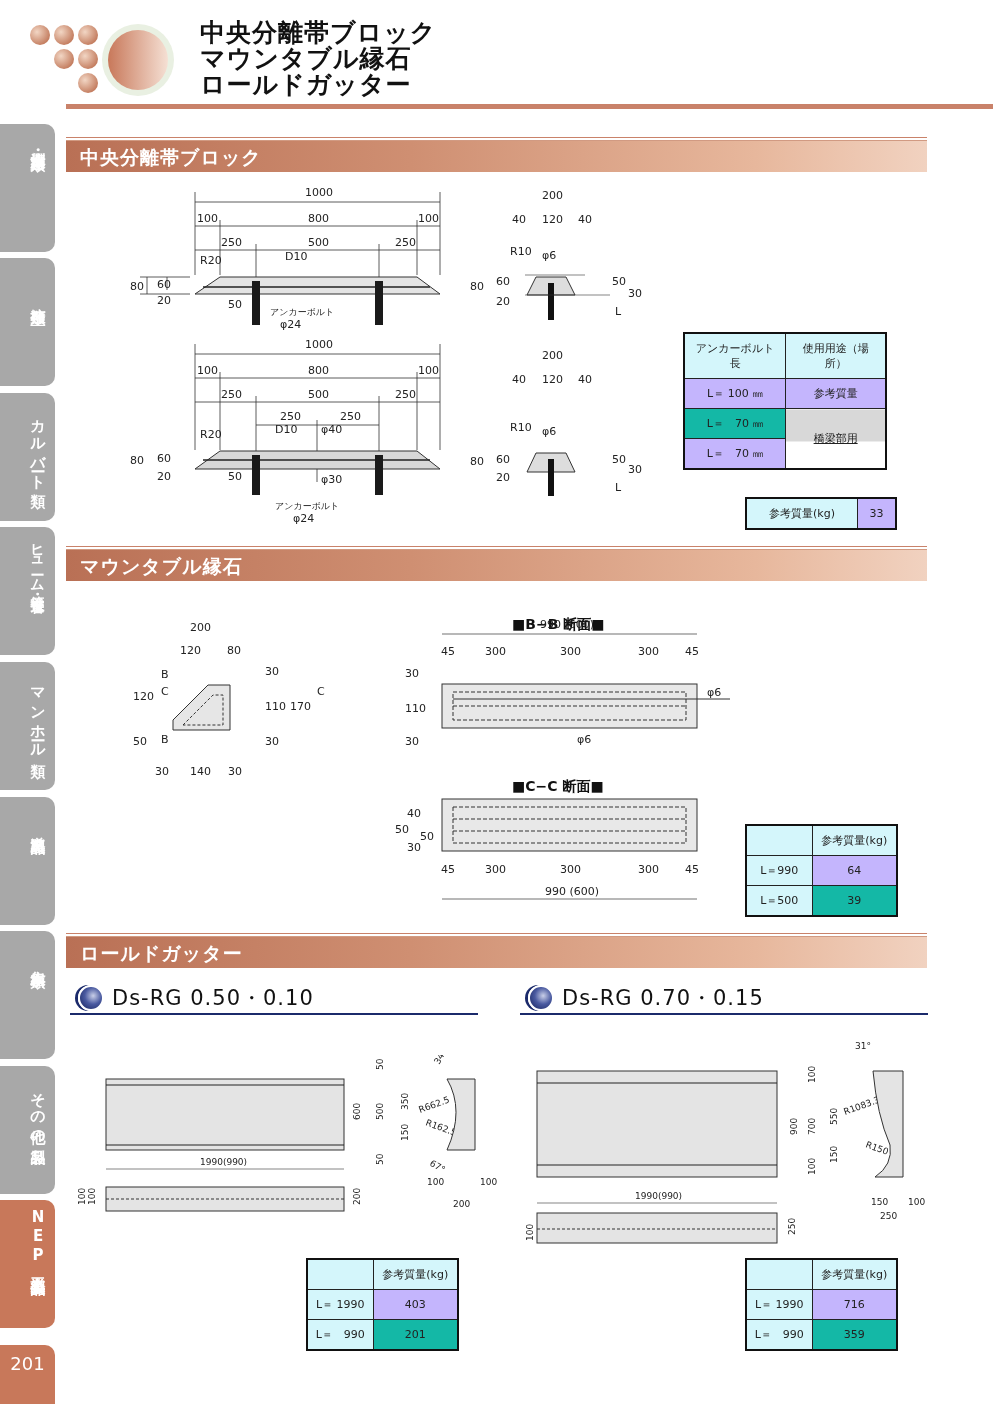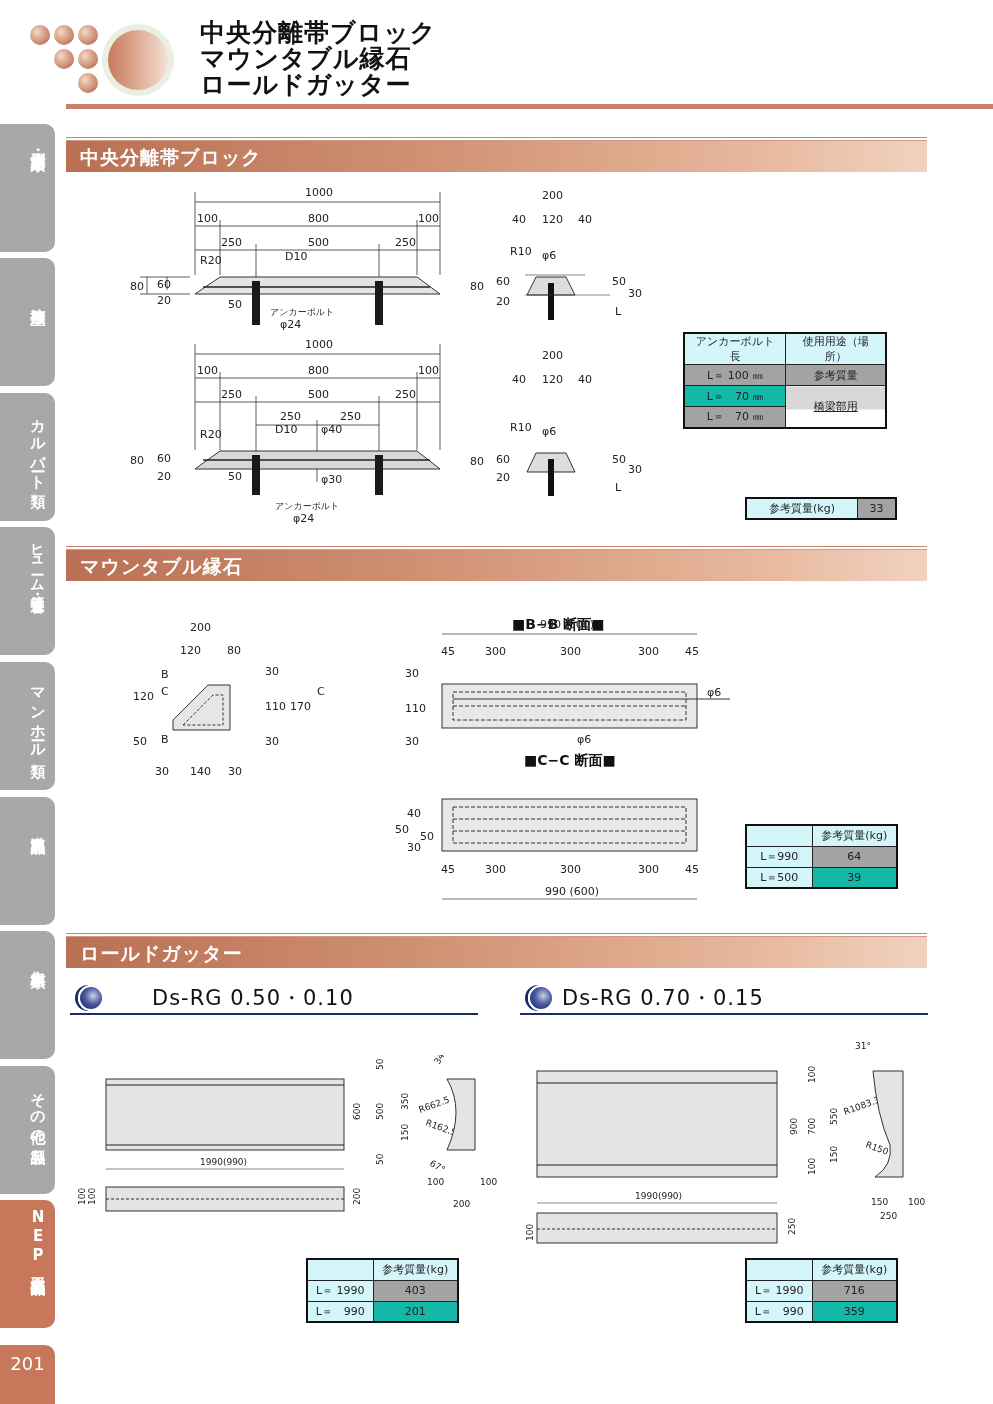--- a/index.html
+++ b/index.html
@@ -12,25 +12,25 @@
   
   .tab { left: 0; width: 55px; background: #a8a8a8; border-radius: 0 10px 10px 0; color: #fff; font-size: 15px; font-weight: bold; writing-mode: vertical-rl; text-orientation: upright; display: flex; align-items: flex-start; justify-content: flex-start; padding-top: 16px; padding-right: 8px; letter-spacing: 1px; }
   .tab.active { background: #c8785a; }
   .page-num { left: 0; top: 1345px; width: 55px; height: 59px; background: #c8785a; border-radius: 0 10px 0 0; color: #fff; font-size: 18px; text-align: center; padding-top: 8px; }
   
   .banner { left: 66px; width: 861px; height: 32px; background: linear-gradient(to right, #b97055 0%, #cf8f72 40%, #e7b79c 80%, #f1d2c0 100%); border-top: 1px solid #d19a82; }
   .banner-rule { left: 66px; width: 861px; height: 1px; background: #c9826a; }
   .banner-text { color: #fff; font-size: 19px; font-weight: bold; padding-left: 14px; line-height: 32px; letter-spacing: 1px; }
   
   table.spec { border-collapse: collapse; font-size: 11px; }
-  table.spec td { border: 1px solid #222; text-align: center; height: 21px; padding: 0 6px; }
+  table.spec td { border: 1px solid #222; text-align: center; height: 21px; padding: 7px 6px; }
   table.spec { border: 2px solid #111; }
   .cyan { background: #d4f6fb; }
   .gray { background: #14b8a6; }
-  .white { background: #a3a3a3; }
+  .white { background: #c4b5fd; }
   
   .subhead { height: 32px; display: flex; align-items: center; border-bottom: 2px solid #1b2a6b; }
   .subhead .dot { width: 26px; height: 26px; border-radius: 50%; background: radial-gradient(circle at 60% 40%, #c9cfe8 0%, #4a5aa0 45%, #14205a 100%); border: 2px solid #fff; box-shadow: -3px 0 0 #1b2a6b; margin-left: 8px; margin-right: 8px; }
   .subhead .txt { font-size: 21px; color: #111; letter-spacing: 1px; }
   svg text { font-family: "DejaVu Sans", sans-serif; }
   .cap { font-size: 14px; font-weight: bold; color: #111; }
 </style>
 </head>
 <body>
 
@@ -277,21 +277,21 @@
   <text x="10" y="100">110</text>
   <text x="10" y="133">30</text>
   <rect x="47" y="72" width="255" height="44" fill="#e8e8e8" stroke="#333"></rect>
   <rect x="58" y="80" width="233" height="28" fill="none" stroke="#333" stroke-dasharray="4,2"></rect>
   <line x1="58" y1="87" x2="335" y2="87" stroke="#333"></line>
   <line x1="58" y1="94" x2="291" y2="94" stroke="#333" stroke-dasharray="4,2"></line>
   <text x="312" y="84">φ6</text>
   <text x="182" y="131">φ6</text>
 </svg>
 
-<div class="abs cap" style="left:512px;top:752px;margin-left:12px;">■C−C 断面■</div>
+<div class="abs cap" style="left:512px;top:778px;">■C−C 断面■</div>
 <svg class="abs" style="left:395px;top:795px;" width="345" height="110" font-size="11" fill="#222">
   <rect x="47" y="4" width="255" height="52" fill="#e8e8e8" stroke="#333"></rect>
   <rect x="58" y="12" width="233" height="36" fill="none" stroke="#333" stroke-dasharray="4,2"></rect>
   <line x1="58" y1="24" x2="291" y2="24" stroke="#333" stroke-dasharray="4,2"></line>
   <line x1="58" y1="36" x2="291" y2="36" stroke="#333" stroke-dasharray="4,2"></line>
   <text x="12" y="22">40</text>
   <text x="0" y="38">50</text>
   <text x="25" y="45">50</text>
   <text x="12" y="56">30</text>
   <text x="46" y="78">45</text>
@@ -318,21 +318,21 @@
         <td class="gray">39</td>
       </tr>
 </tbody>
   </table>
 
 <div class="abs banner-rule" style="top:933px;"></div>
 <div class="abs banner" style="top:936px;">
   <div class="banner-text">ロールドガッター</div>
 </div>
 
-<div class="abs subhead" style="left:70px;top:983px;width:408px;gap:40px;">
+<div class="abs subhead" style="left:70px;top:983px;width:408px;">
   <span class="dot"></span>
   <span class="txt">Ds-RG 0.50・0.10</span>
 </div>
 <div class="abs subhead" style="left:520px;top:983px;width:408px;align-items:center;">
   <span class="dot"></span>
   <span class="txt">Ds-RG 0.70・0.15</span>
 </div>
 
 <svg class="abs" style="left:75px;top:1055px;" width="430" height="165" font-size="9" fill="#222">
   <rect x="31" y="24" width="238" height="71" fill="#e4e4e4" stroke="#333"></rect>

